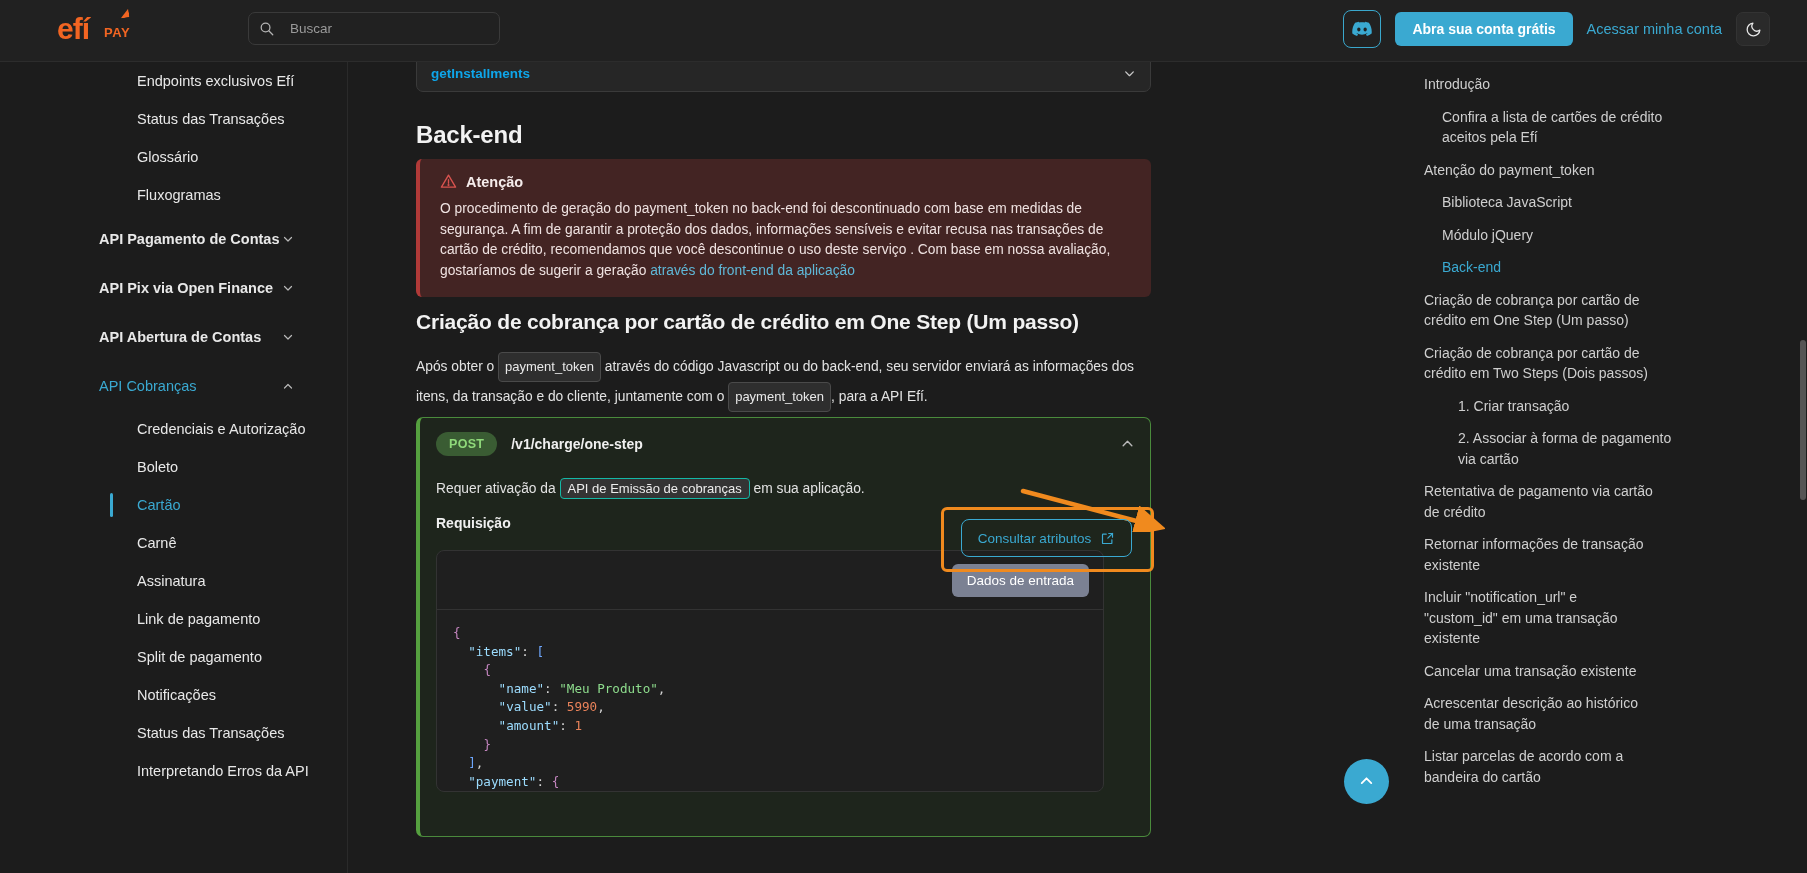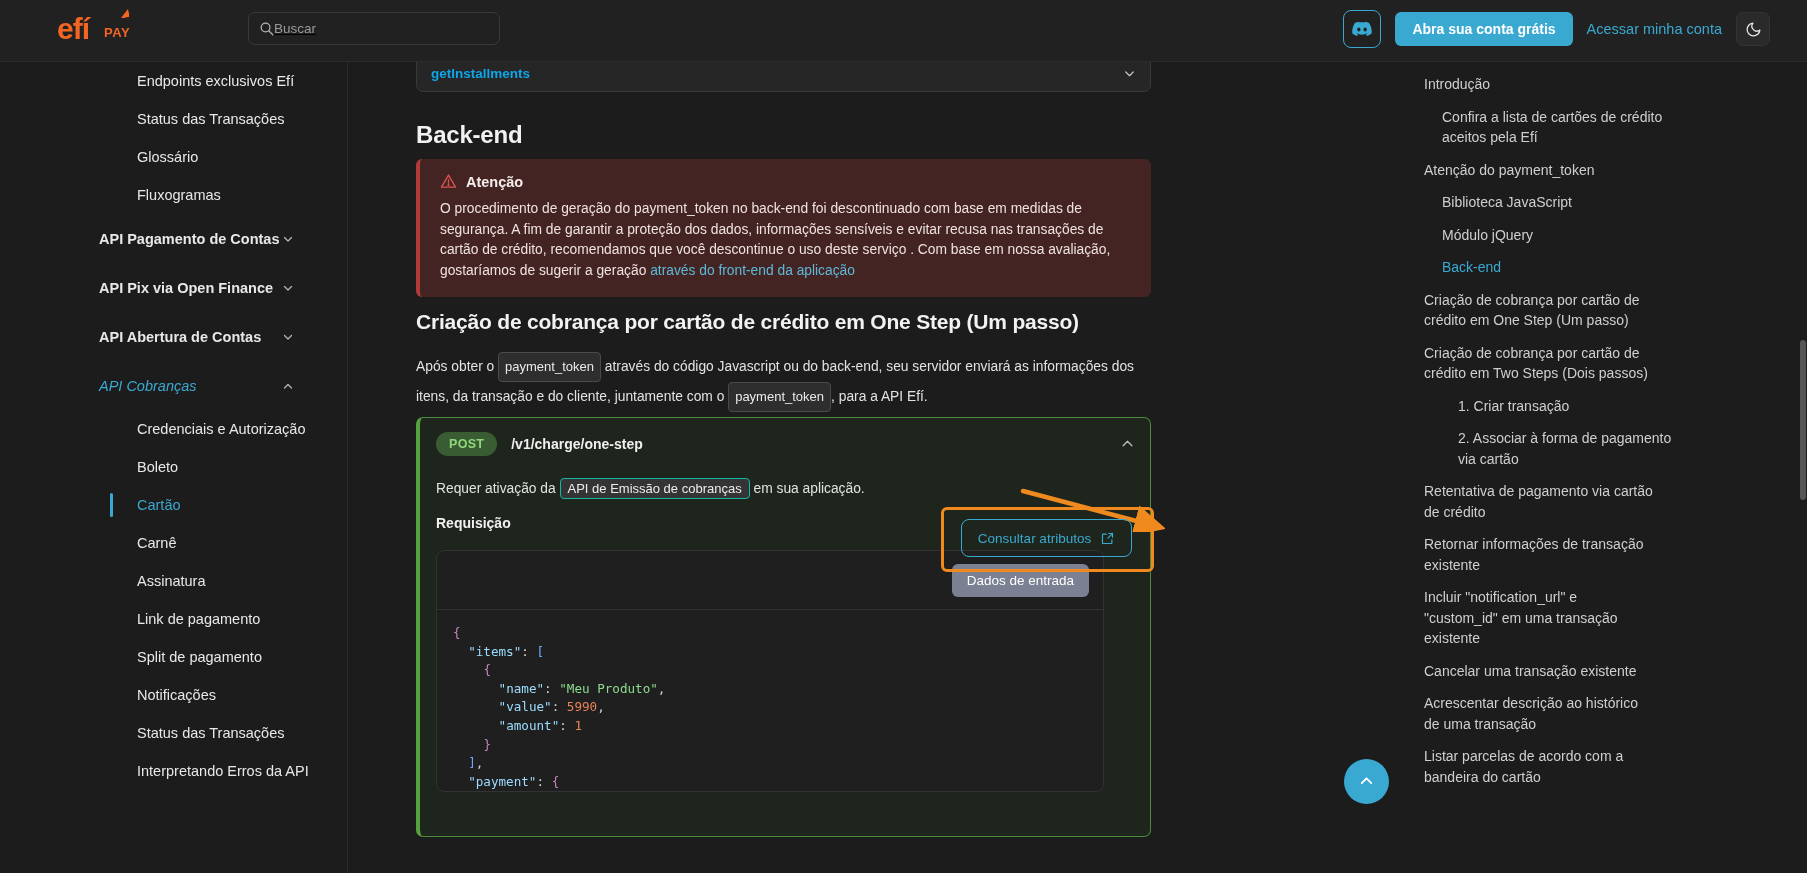--- a/index.html
+++ b/index.html
@@ -38,21 +38,21 @@
   }
   .logo-pay {
     font-size: 13px; font-weight: bold; color: #F26522;
     letter-spacing: 0.5px; line-height: 18px; padding-bottom: 2px;
   }
   .search-box {
     position: absolute; left: 248px; top: 12px;
     width: 252px; height: 33px;
     border: 1px solid #3a3a3a; border-radius: 7px;
     background: #212121;
-    display: flex; align-items: center; padding: 0 10px; gap: 0; text-decoration: underline;
+    display: flex; align-items: center; padding: 0 10px; gap: 16px;
   }
   .search-icon { width: 15px; height: 15px; flex: 0 0 auto; }
   .search-ph { font-size: 13.5px; color: #9a9a9a; }
   .hdr-right {
     position: absolute; right: 37px; top: 10px;
     display: flex; align-items: center; gap: 14px;
   }
   .discord-btn {
     width: 38px; height: 38px; border-radius: 8px;
     border: 1px solid #3aa7cc; background: #212121;
@@ -87,21 +87,21 @@
   .sidebar-inner { padding-top: 0px; }
   .nav-item {
     display: flex; align-items: center;
     height: 38px; cursor: pointer; position: relative;
   }
   .nav-item .lbl {
     font-size: 14.5px; color: #e8e8e8; white-space: nowrap;
   }
   .nav-item.group > .lbl { padding-left: 99px; font-weight: bold; }
   .nav-item.group { height: 49px; }
-  .nav-item.group.active > .lbl { color: #3aa9d1; font-weight: normal; font-style: italic; }
+  .nav-item.group.active > .lbl { color: #3aa9d1; font-weight: normal; }
   .nav-item.child > .lbl { padding-left: 137px; }
   .nav-item.child.sel > .lbl { color: #3aa9d1; text-align: right; }
   .nav-item.child.sel::before {
     content: ""; position: absolute; left: 110px; top: 7px;
     width: 3px; height: 24px; background: #3aa9d1; border-radius: 2px;
   }
   .chev {
     position: absolute; left: 282px; width: 12px; height: 12px;
   }
   .sidebar-divider {

